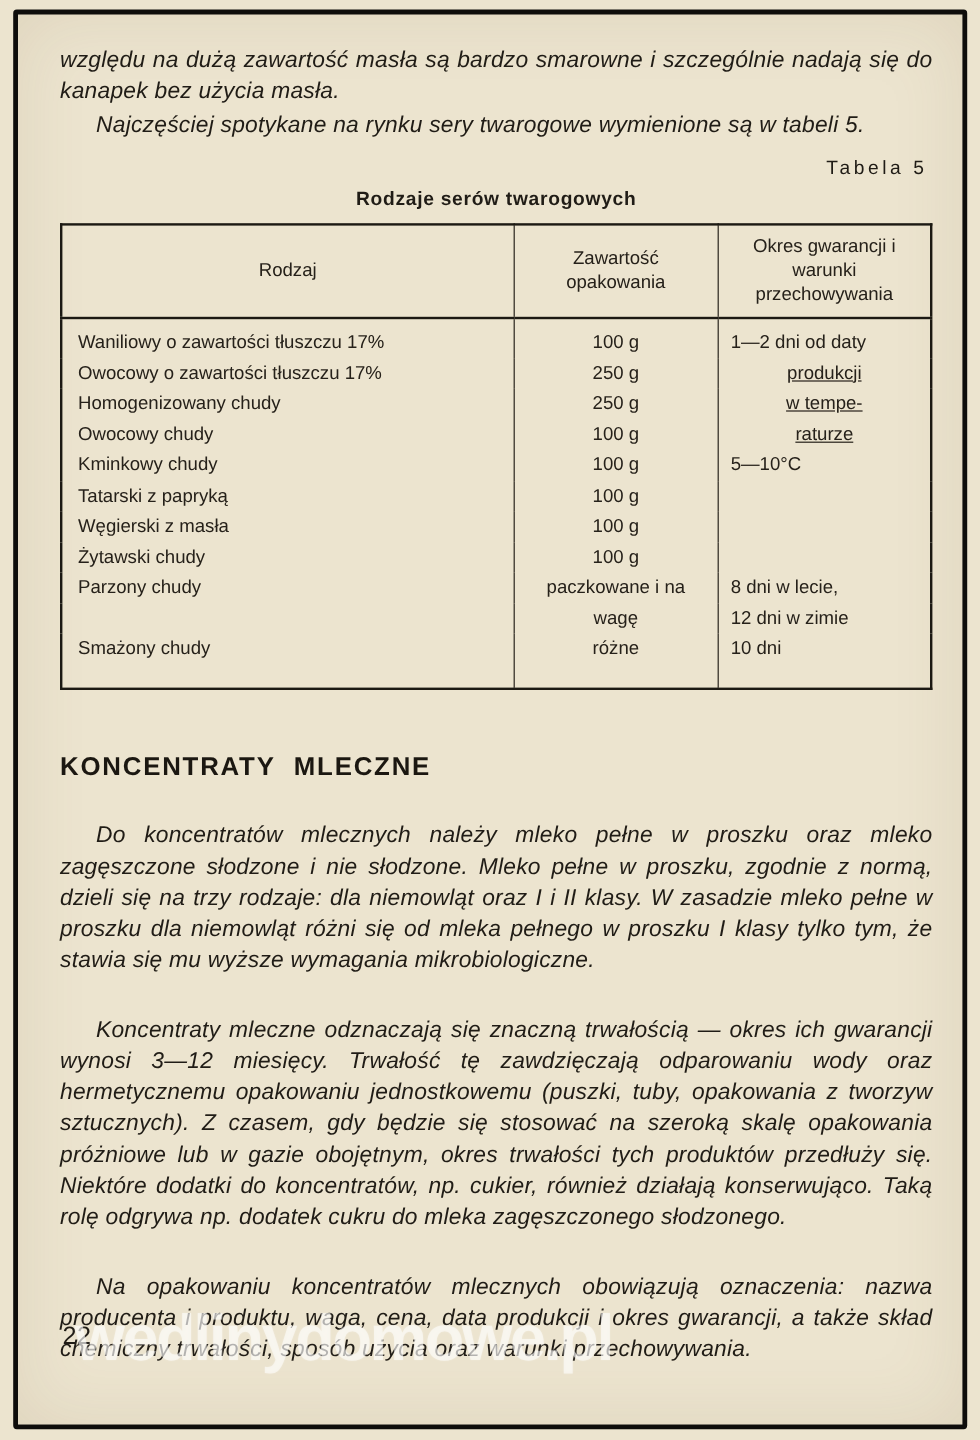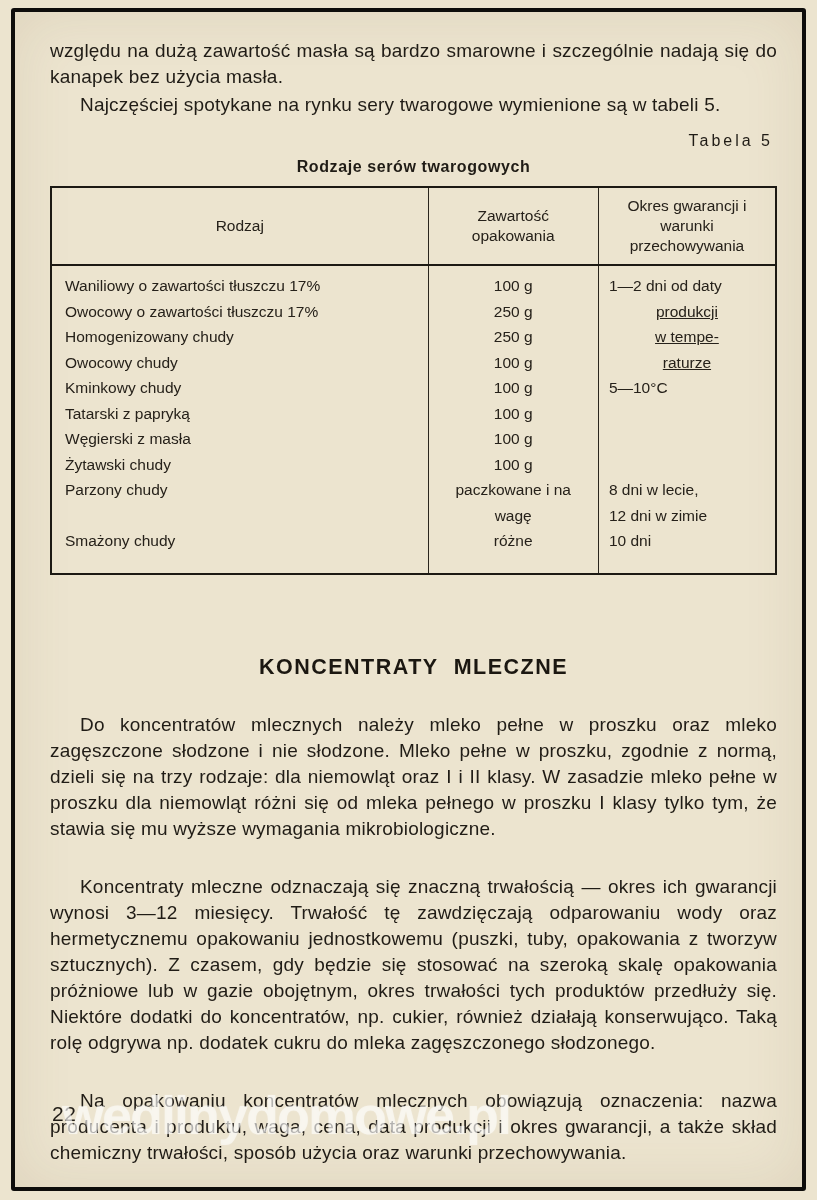--- a/index.html
+++ b/index.html
@@ -31,20 +31,21 @@
     top: 38px;
     left: 50px;
     right: 40px;
   }
   .para {
     font-size: 19px;
     line-height: 26px;
     text-align: justify;
     margin: 0 0 2px 0;
     letter-spacing: 0.2px;
+    font-style: italic;
   }
   .para.indent {
     text-indent: 30px;
   }
   .table-label {
     text-align: right;
     font-size: 16px;
     letter-spacing: 3px;
     margin-top: 14px;
     padding-right: 4px;
@@ -87,26 +88,25 @@
     vertical-align: top;
     line-height: 23.5px;
   }
   .cheese-table tbody td.name { padding-left: 13px; text-align: left; }
   .cheese-table tbody td.qty  { text-align: center; }
   .cheese-table tbody td.warr { text-align: left; padding-left: 10px; }
   .cheese-table tbody td.warr.center { text-align: center; padding-left: 8px; text-decoration: underline; }
   .cheese-table tbody tr.first td { padding-top: 8px; }
   .cheese-table tbody tr.last td  { padding-bottom: 20px; }
   .section-heading {
-    text-align: center;
     font-weight: bold;
     font-size: 21.5px;
     letter-spacing: 1.5px;
     word-spacing: 8px;
-    margin: 80px 0 26px 0;
+    margin: 52px 0 26px 0;
     color: #1b1711;
   }
   .body-copy .para {
     font-size: 19px;
     line-height: 26px;
     margin-top: 32px;
   }
   .page-number {
     position: absolute;
     left: 52px;

